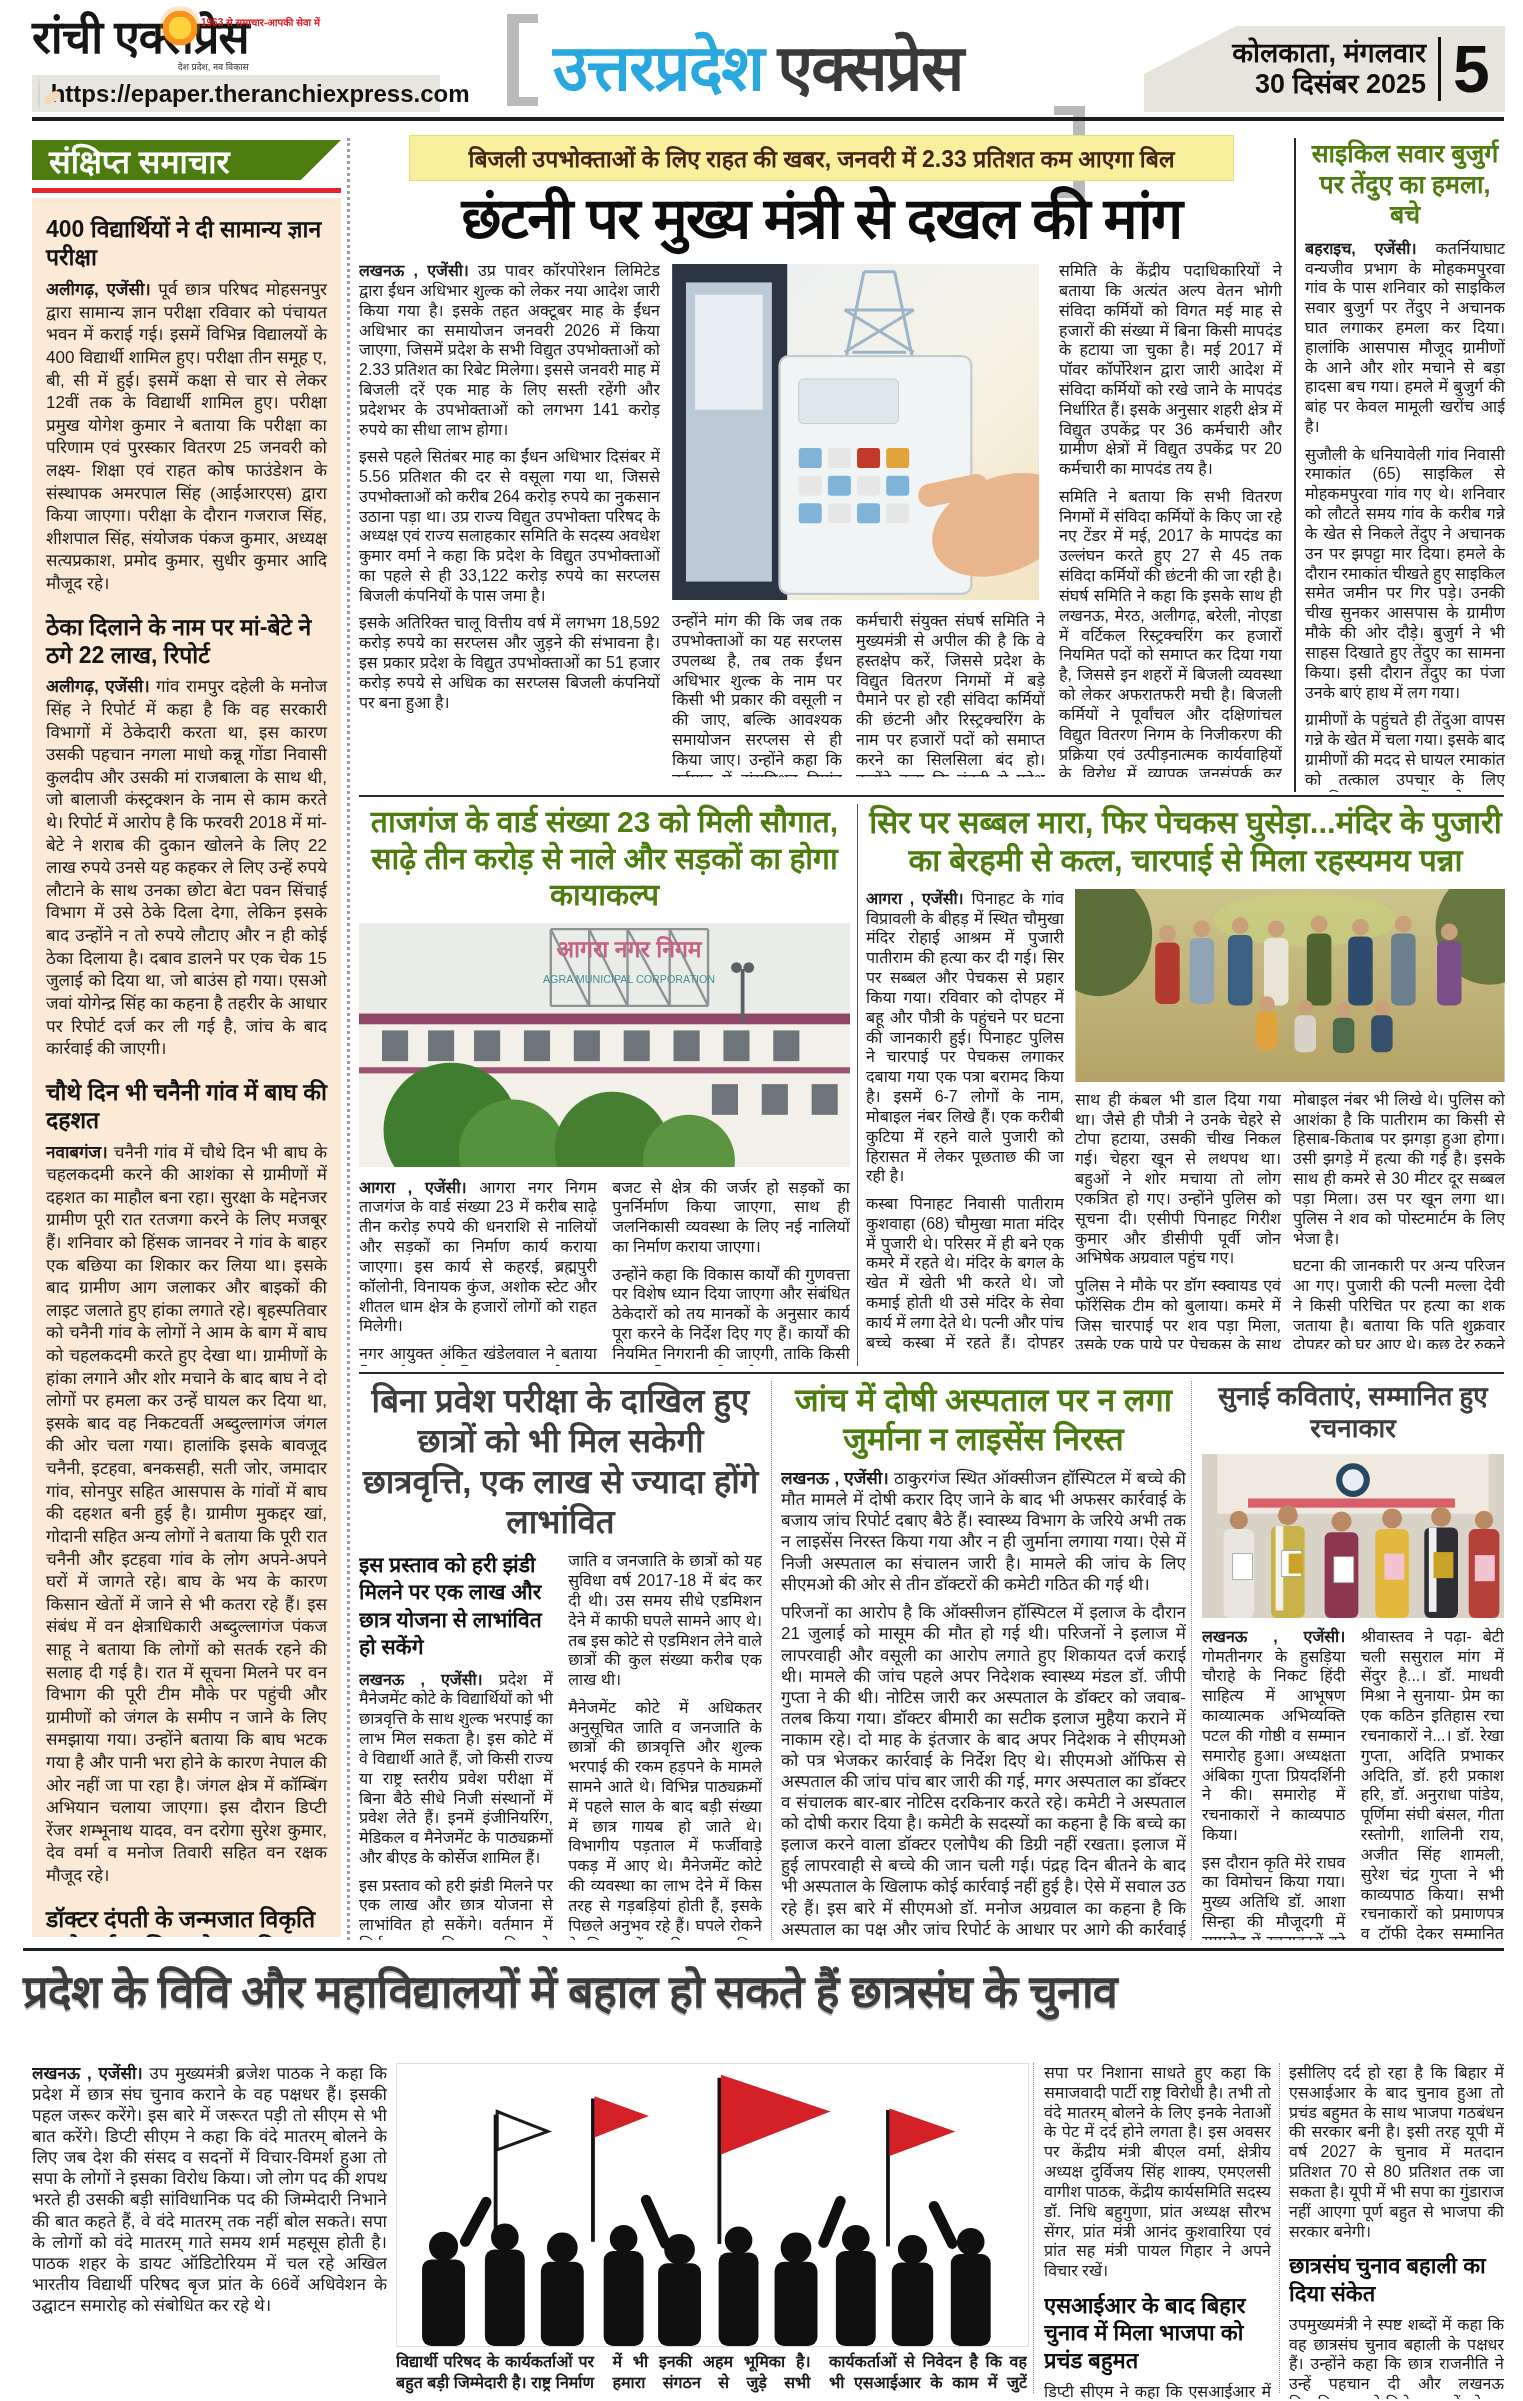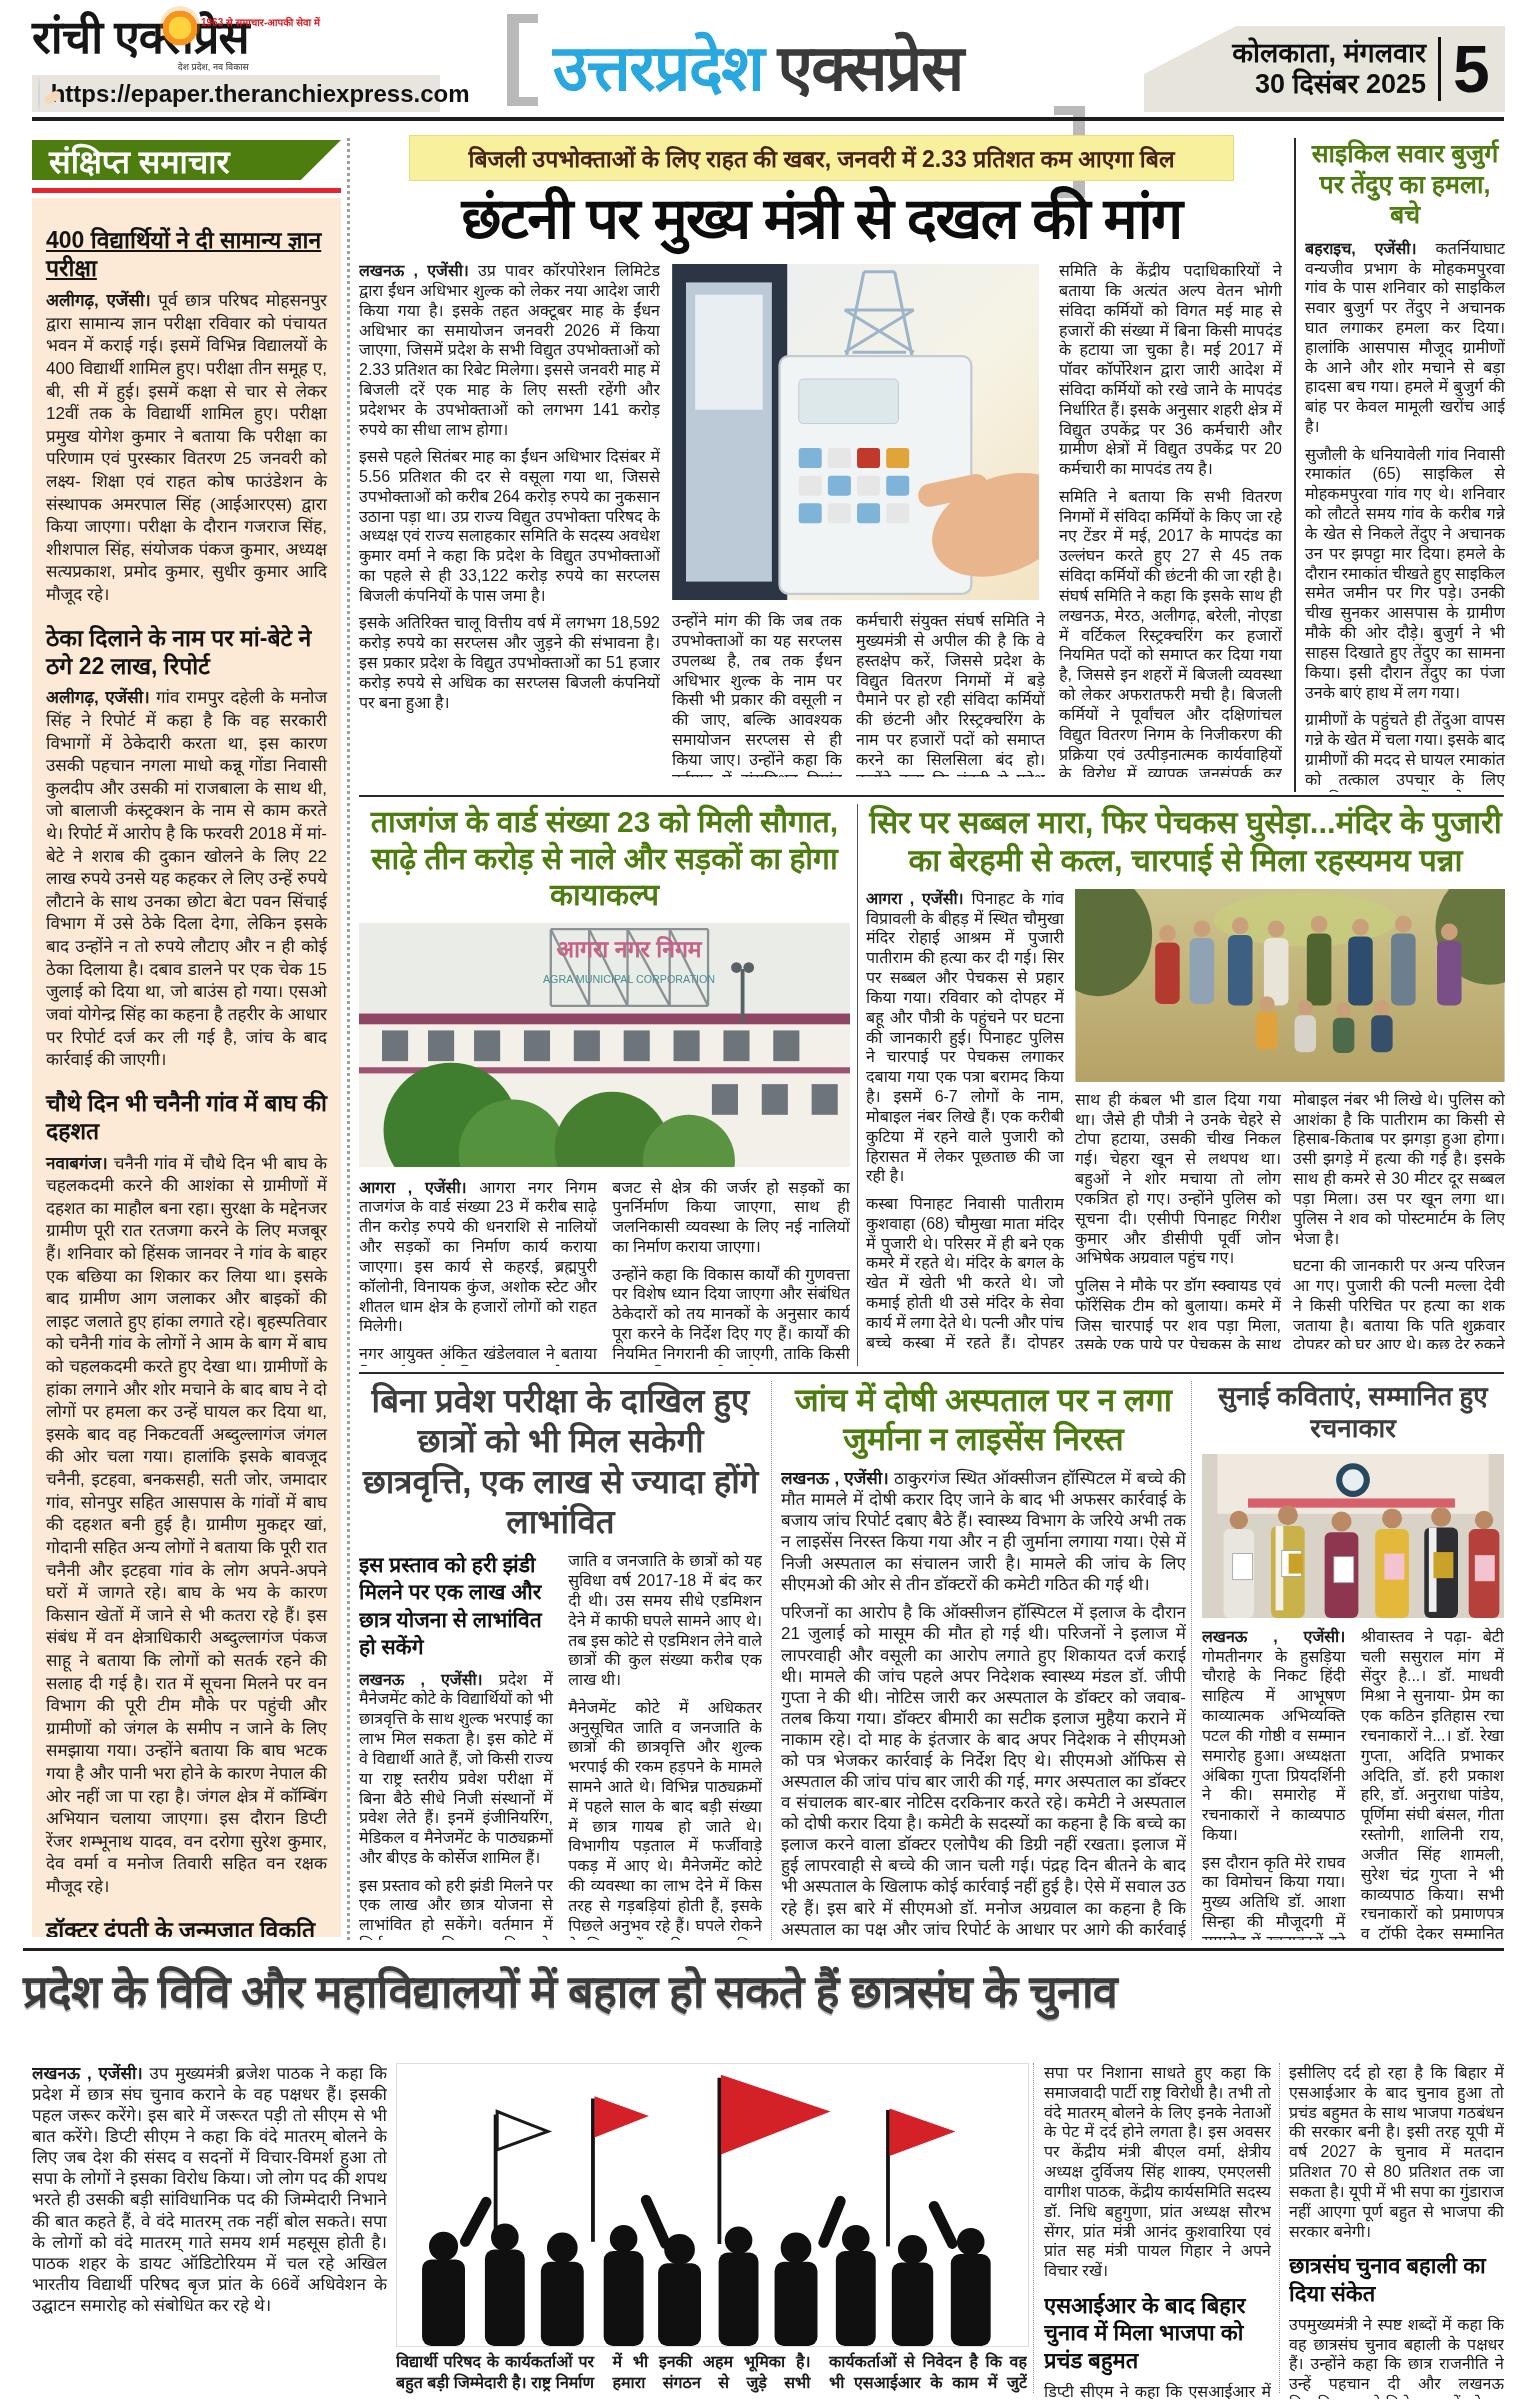--- a/index.html
+++ b/index.html
@@ -35,21 +35,21 @@
   .vline{background:#2a2a2a;width:1.5px;}
   .vdots{border-left:3.1px dotted #9e9e9e;width:0;}
   .vdots2{border-left:1.5px dotted #8a8a8a;width:0;}
   
   .briefs-banner{width:309px;height:40px;background:#4d7c0f;clip-path:polygon(0 0,100% 0,87% 100%,0 100%);
      display:flex;align-items:center;padding-left:17px;box-sizing:border-box;}
   .briefs-banner span{color:#fff;font-weight:900;font-size:32px;}
   .briefs-underline{height:5.4px;background:#e8232e;}
   .briefs-body{background:#fcead7;padding:15.3px 14px;box-sizing:border-box;overflow:hidden;}
   .brief-head{font-size:23px;font-weight:900;line-height:1.22;margin:17px 0 7.7px;color:#141414;}
-  .brief-head:first-child{margin-top:13px;text-decoration:underline;}
+  .brief-head:first-child{margin-top:2px;}
   .brief-text{font-size:17px;line-height:1.33;text-align:justify;margin:0;}
   .brief-text b{font-weight:800;}
   
   .kicker{margin:0 50px;background:#f8f09c;border:0.8px solid #e6dd7a;text-align:center;
      font-weight:800;font-size:23px;color:#46231b;padding:6.1px 0;}
   .lead-headline{font-size:57px;font-weight:900;color:#0c0c0c;text-align:center;letter-spacing:-1.5px;
      line-height:1.05;margin:7.7px 0 12.3px;white-space:nowrap;}
   .lead-grid{position:relative;height:516px;overflow:hidden;}
   .lead-col{position:absolute;top:0;bottom:0;overflow:hidden;}
   .art{font-size:16px;line-height:1.24;text-align:justify;margin:0 0 7.7px;}

